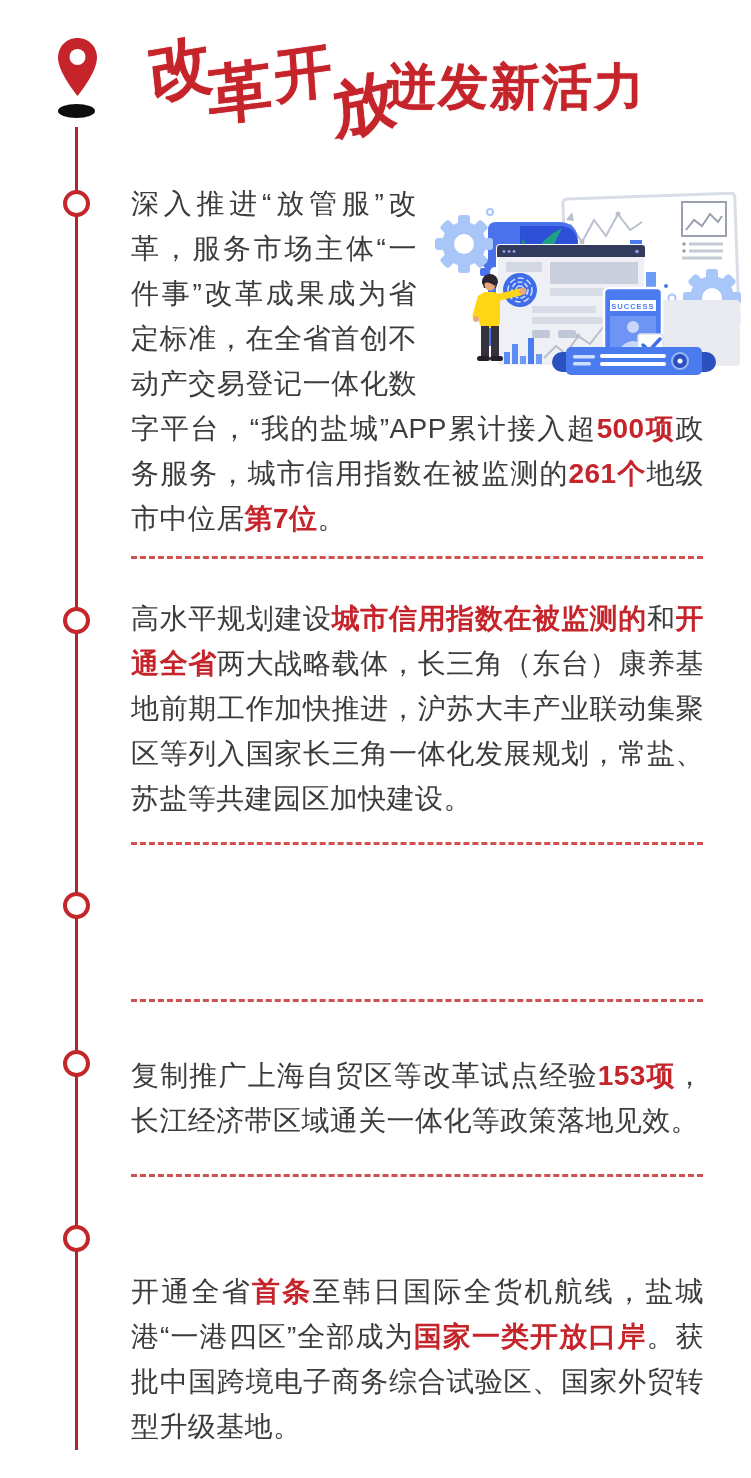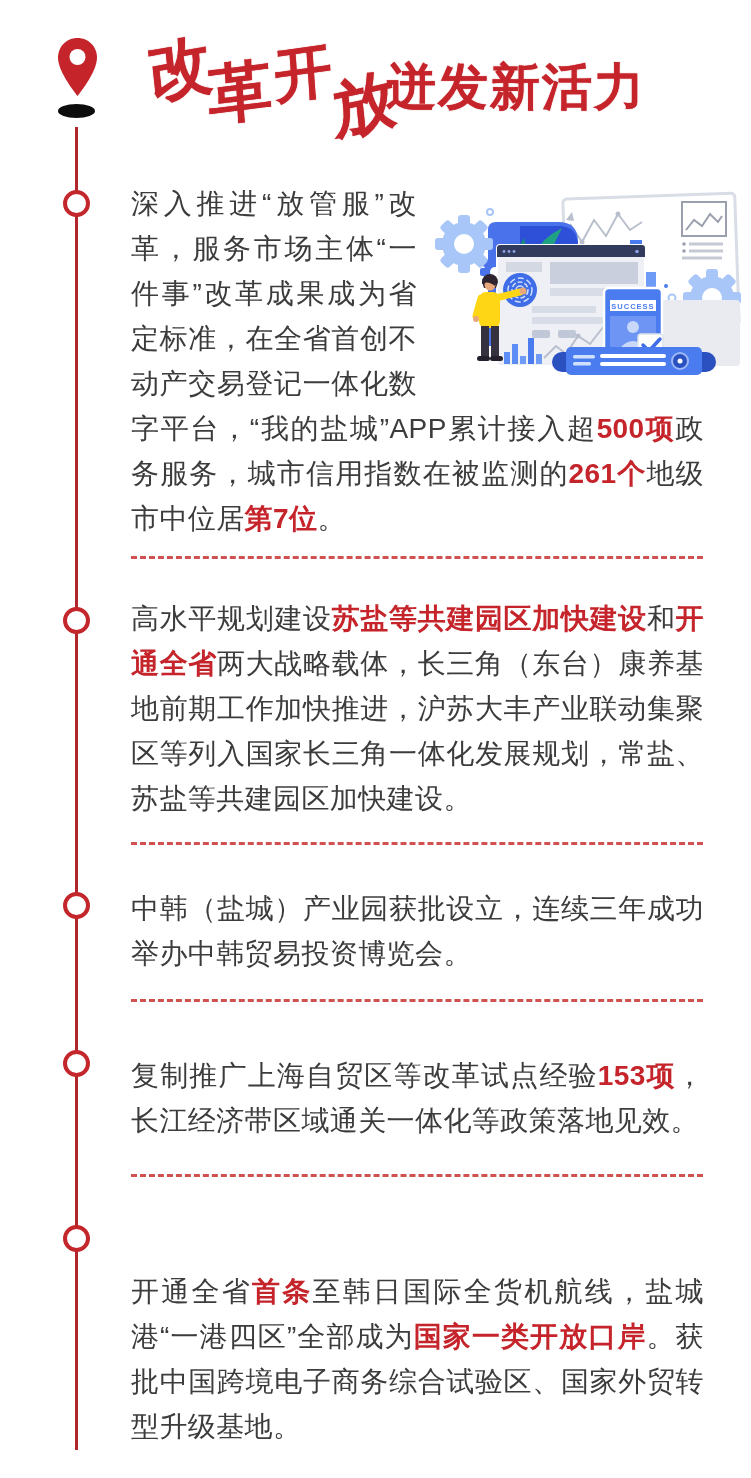--- a/index.html
+++ b/index.html
@@ -74,23 +74,22 @@
   <div class="bullet b0"></div>
   <div class="bullet b1"></div>
   <div class="bullet b2"></div>
   <div class="bullet b3"></div>
   <div class="bullet b4"></div>
 
   <div class="para p0">
     <span class="float-spacer"></span>
   <span>深入推进“放管服”改革，服务市场主体“一件事”改革成果成为省定标准，在全省首创不动产交易登记一体化数字平台，“我的盐城”APP累计接入超</span><span class="hl">500项</span><span>政务服务，城市信用指数在被监测的</span><span class="hl">261个</span><span>地级市中位居</span><span class="hl">第7位</span><span>。</span></div>
   <div class="sep s0"></div>
-  <div class="para p1"><span>高水平规划建设</span><span class="hl">苏盐等共建园区加快建设</span><span>和</span><span class="hl">开通全省</span><span>两大战略载体，长三角（东台）康养基地前期工作加快推进，沪苏大丰产业联动集聚区等列入国家长三角一体化发展规划，常盐、苏盐等共建园区加快建设。</span></div>
+  <div class="para p1"><span>高水平规划建设</span><span class="hl">城市信用指数在被监测的</span><span>和</span><span class="hl">开通全省</span><span>两大战略载体，长三角（东台）康养基地前期工作加快推进，沪苏大丰产业联动集聚区等列入国家长三角一体化发展规划，常盐、苏盐等共建园区加快建设。</span></div>
   <div class="sep s1"></div>
-  <div class="para p2"><span>中韩（盐城）产业园获批设立，连续三年成功举办中韩贸易投资博览会。</span></div>
   <div class="sep s2"></div>
   <div class="para p3"><span>复制推广上海自贸区等改革试点经验</span><span class="hl">153项</span><span>，长江经济带区域通关一体化等政策落地见效。</span></div>
   <div class="sep s3"></div>
   <div class="para p4"><span>开通全省</span><span class="hl">首条</span><span>至韩日国际全货机航线，盐城港“一港四区”全部成为</span><span class="hl">国家一类开放口岸</span><span>。获批中国跨境电子商务综合试验区、国家外贸转型升级基地。</span></div>
 
   <div class="illus">
     <svg width="312" height="204" viewBox="0 0 312 204">
 
       <g transform="rotate(-2 220 76)">
         <rect x="133" y="10" width="172" height="132" rx="4" fill="#ffffff" stroke="#d9dde6" stroke-width="3"></rect>

